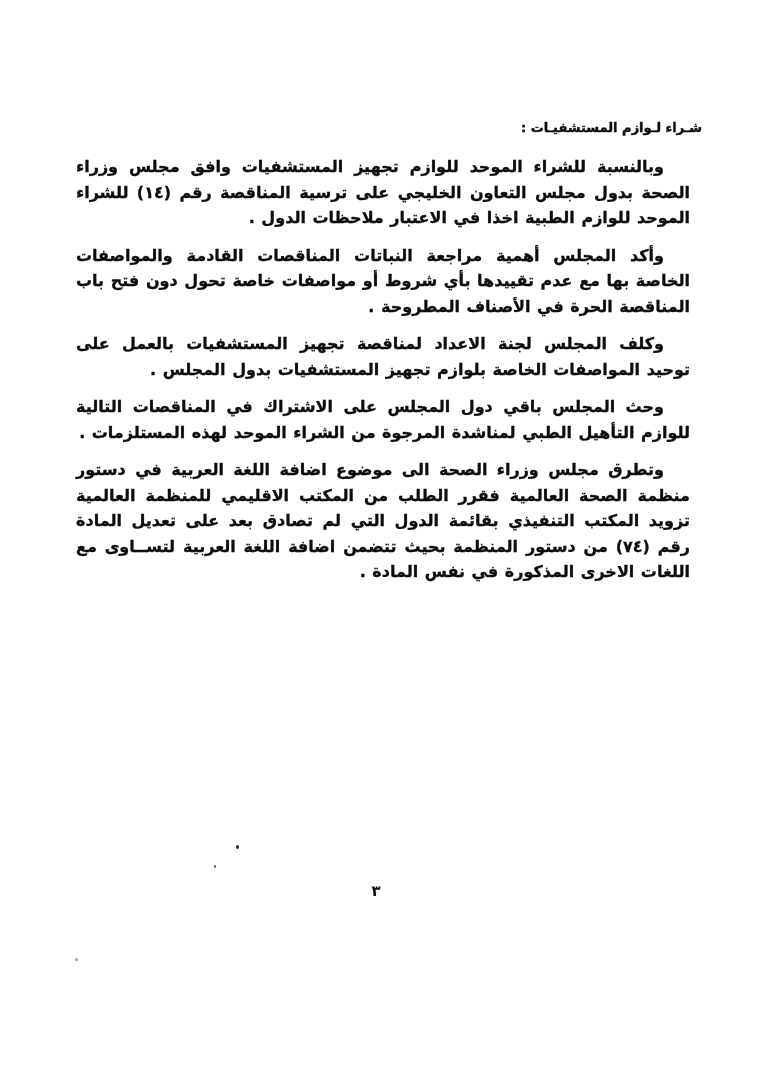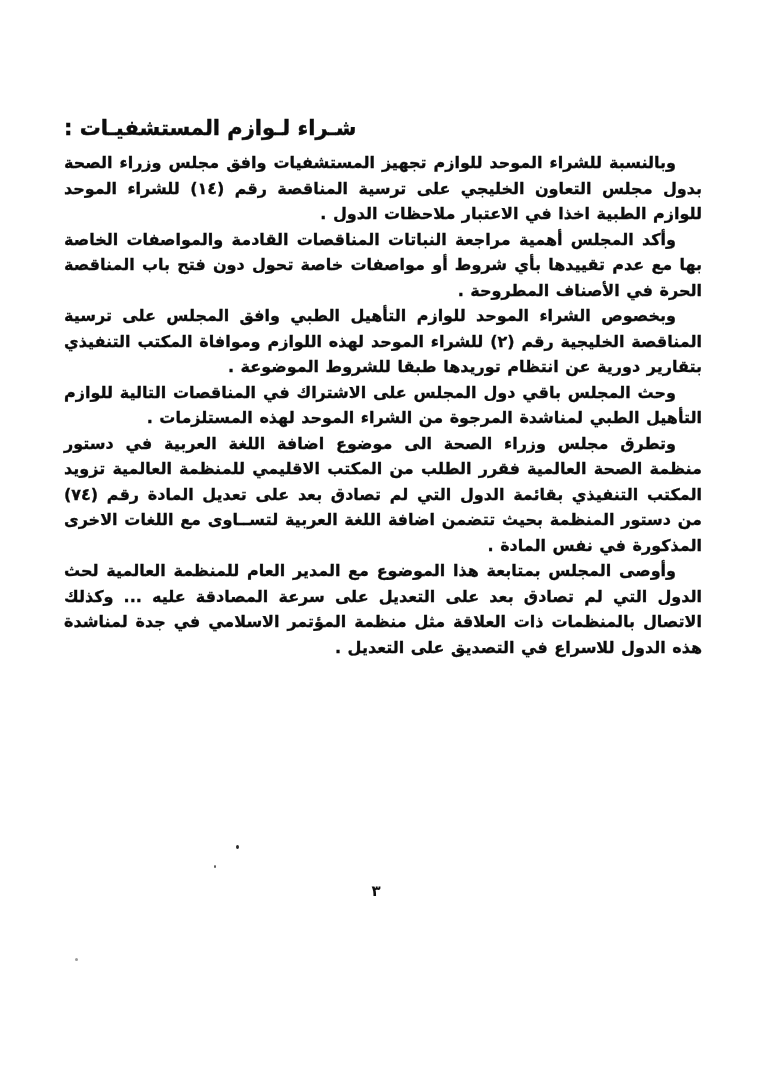--- a/index.html
+++ b/index.html
@@ -17,33 +17,33 @@
     color: #0d0d0d;
   }
   .text-block {
     position: absolute;
     top: 114px;
     right: 64px;
     width: 638px;
     direction: rtl;
   }
   .doc-title {
-    font-size: 21px;
+    font-size: 13px;
     font-weight: 700;
     line-height: 28px;
     margin: 0 0 8px 0;
-    text-align: left;
+    text-align: right;
     letter-spacing: 0.2px;
     -webkit-text-stroke: 0.4px #0d0d0d;
   }
   .para {
     font-size: 16px;
     font-weight: 700;
     line-height: 25.5px;
-    margin: 0;
+    margin: 12px;
     text-align: justify;
     text-align-last: right;
     text-indent: 26px;
     word-spacing: 1px;
     -webkit-text-stroke: 0.3px #0d0d0d;
   }
   .page-number {
     position: absolute;
     top: 882px;
     left: 0;
@@ -65,24 +65,23 @@
 </head>
 <body>
 
 <div class="page">
 
   <div class="text-block">
     <h1 class="doc-title">شـراء لـوازم المستشفيـات :</h1>
 
     <p class="para">وبالنسبة للشراء الموحد للوازم تجهيز المستشفيات وافق مجلس وزراء الصحة بدول مجلس التعاون الخليجي على ترسية المناقصة رقم (١٤) للشراء الموحد للوازم الطبية اخذا في الاعتبار ملاحظات الدول .</p>
     <p class="para">وأكد المجلس أهمية مراجعة النباتات المناقصات القادمة والمواصفات الخاصة بها مع عدم تقييدها بأي شروط أو مواصفات خاصة تحول دون فتح باب المناقصة الحرة في الأصناف المطروحة .</p>
-    <p class="para">وبخصوص الشراء الموحد للوازم التأهيل الطبي وافق المجلس على ترسية المناقصة الخليجية رقم (٢) للشراء الموحد لهذه اللوازم وموافاة المكتب التنفيذي بتقارير دورية عن انتظام توريدها طبقا للشروط الموضوعة .</p>
+    <p class="para">وكلف المجلس لجنة الاعداد لمناقصة تجهيز المستشفيات بالعمل على توحيد المواصفات الخاصة بلوازم تجهيز المستشفيات بدول المجلس .</p>
     <p class="para">وحث المجلس باقي دول المجلس على الاشتراك في المناقصات التالية للوازم التأهيل الطبي لمناشدة المرجوة من الشراء الموحد لهذه المستلزمات .</p>
     <p class="para">وتطرق مجلس وزراء الصحة الى موضوع اضافة اللغة العربية في دستور منظمة الصحة العالمية فقرر الطلب من المكتب الاقليمي للمنظمة العالمية تزويد المكتب التنفيذي بقائمة الدول التي لم تصادق بعد على تعديل المادة رقم (٧٤) من دستور المنظمة بحيث تتضمن اضافة اللغة العربية لتســاوى مع اللغات الاخرى المذكورة في نفس المادة .</p>
-    <p class="para">وأوصى المجلس بمتابعة هذا الموضوع مع المدير العام للمنظمة العالمية لحث الدول التي لم تصادق بعد على التعديل على سرعة المصادقة عليه ... وكذلك الاتصال بالمنظمات ذات العلاقة مثل منظمة المؤتمر الاسلامي في جدة لمناشدة هذه الدول للاسراع في التصديق على التعديل .</p>
   </div>
 
   <div class="page-number">٣</div>
 
   <div class="speck s1"></div>
   <div class="speck s2"></div>
   <div class="speck s3"></div>
 
 </div>
 

